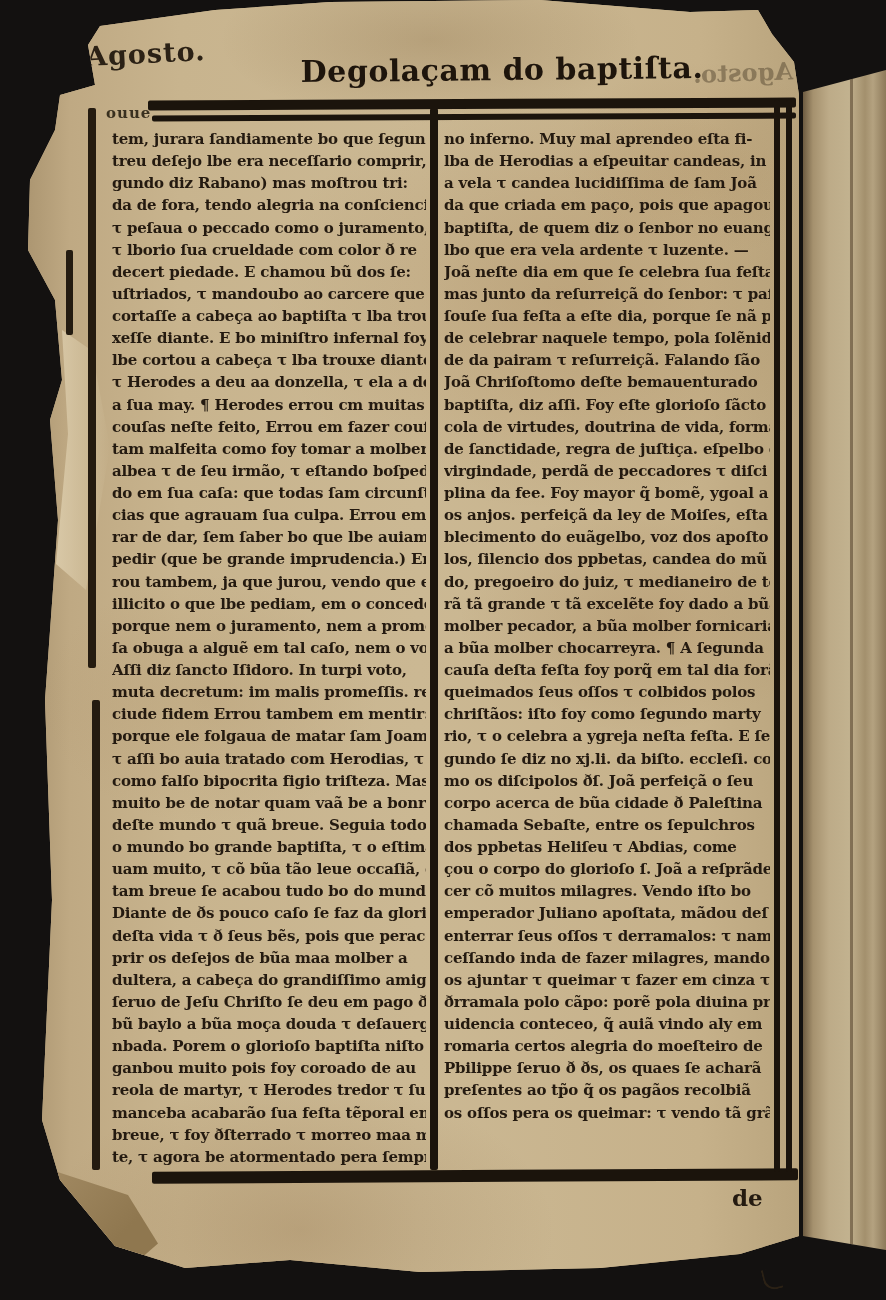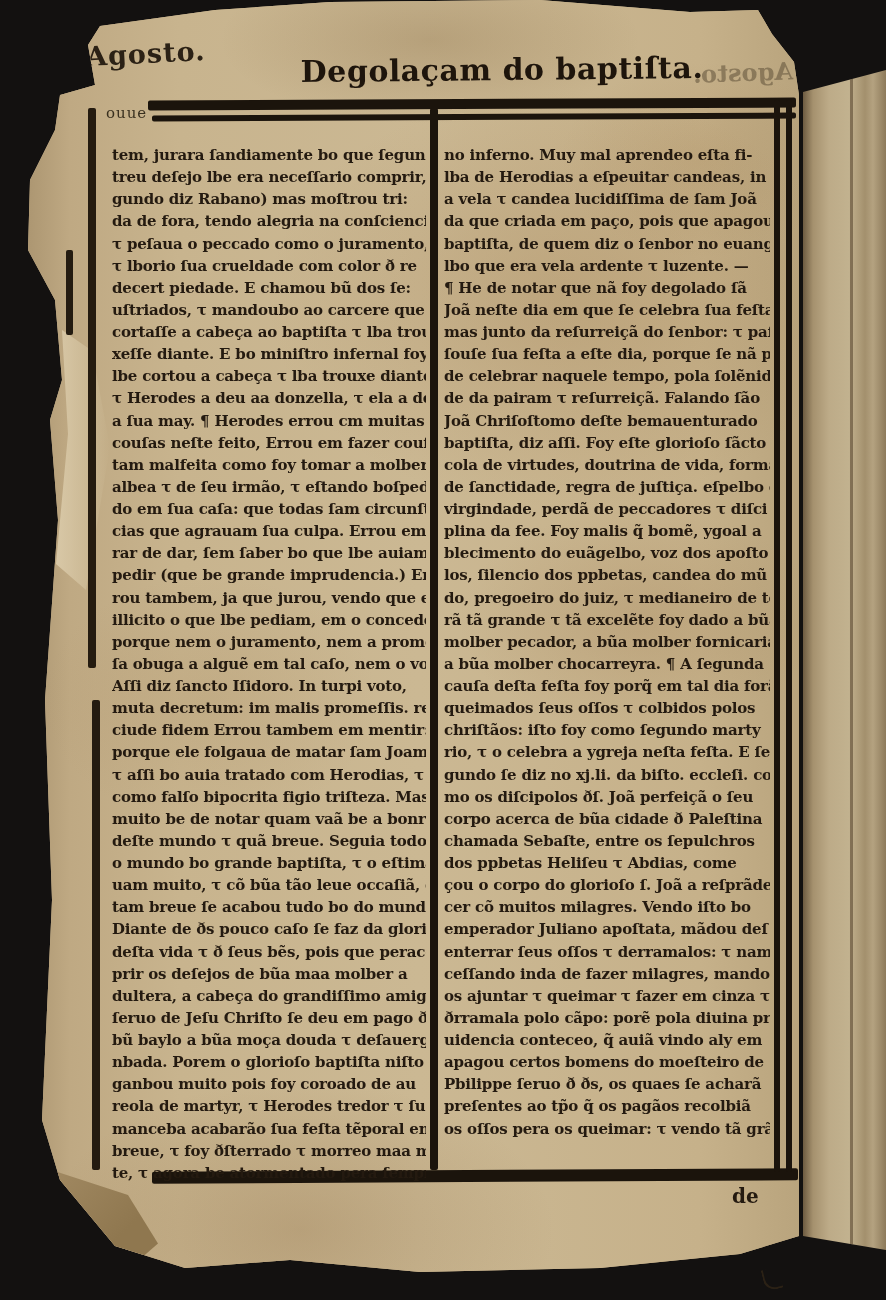--- a/index.html
+++ b/index.html
@@ -64,52 +64,51 @@
     text-align:center;letter-spacing:.5px;
     transform:rotate(-.6deg);
   }
   .running-mirrored{
     position:absolute;left:688px;top:58px;width:110px;
     font-size:24px;font-weight:700;color:rgba(94,80,56,.55);
     transform:scaleX(-1) rotate(2deg);text-align:center;
   }
   .frag-ouue{
     position:absolute;left:106px;top:104px;
-    font-size:15px;font-weight:400;color:#39301f;
+    font-size:15px;font-weight:700;color:#39301f;
     letter-spacing:1px;
   }
   
   .rule{position:absolute;background:#1b140c;border-radius:2px;}
   .rule.soft{background:#241b10;}
   .hr-top-1{left:148px;top:99px;width:648px;height:10px;transform:rotate(-.25deg);}
   .hr-top-2{left:152px;top:114px;width:644px;height:6px;transform:rotate(-.25deg);}
   .hr-bottom{left:152px;top:1170px;width:646px;height:12px;transform:rotate(-.3deg);}
   .vr-left-a{left:88px;top:108px;width:8px;height:560px;}
   .vr-left-b{left:66px;top:250px;width:7px;height:85px;}
   .vr-left-c{left:92px;top:700px;width:8px;height:470px;}
   .vr-center{left:430px;top:108px;width:8px;height:1062px;}
   .vr-right-1{left:774px;top:100px;width:6px;height:1072px;}
   .vr-right-2{left:786px;top:100px;width:6px;height:1072px;}
   
   .col{
     position:absolute;top:128px;height:1041px;
     color:#241a10;font-weight:700;font-size:15px;
     letter-spacing:-.2px;
-    margin-top:16px;
   }
   .col-left{left:112px;width:314px;}
   .col-right{left:444px;width:326px;}
   .tline{
     height:22.13px;line-height:22.4px;overflow:hidden;white-space:nowrap;
     text-align:justify;text-align-last:justify;
   }
   .tline::after{content:"";display:inline-block;width:100%;}
   .catchword{
     position:absolute;left:732px;top:1184px;
-    font-size:20px;font-weight:700;color:#241a10;
+    font-size:23px;font-weight:700;color:#241a10;
   }
   .ink-mark{
     position:absolute;left:763px;top:1268px;width:16px;height:20px;
     border:2px solid rgba(60,45,25,.6);border-top:none;border-right:none;
     border-radius:0 0 0 12px;transform:rotate(-14deg);
   }
 </style>
 </head>
 <body>
 
@@ -185,32 +184,32 @@
         <div class="tline">te, τ agora be atormentado pera ſempre</div>
       </div>
 
     <div class="col col-right">
         <div class="tline">no inferno. Muy mal aprendeo eſta fi-</div>
         <div class="tline">lba de Herodias a eſpeuitar candeas, in</div>
         <div class="tline">a vela τ candea lucidiſſima de ſam Joã</div>
         <div class="tline">da que criada em paço, pois que apagou</div>
         <div class="tline">baptiſta, de quem diz o ſenbor no euange</div>
         <div class="tline">lbo que era vela ardente τ luzente. —</div>
-        <div class="tline">¶ He de notar que nã foy degolado ſã</div>
         <div class="tline">Joã neſte dia em que ſe celebra ſua feſta,</div>
         <div class="tline">mas junto da reſurreiçã do ſenbor: τ paſ</div>
         <div class="tline">ſouſe ſua feſta a eſte dia, porque ſe nã po</div>
         <div class="tline">de celebrar naquele tempo, pola ſolẽnida</div>
         <div class="tline">de da pairam τ reſurreiçã. Falando ſão</div>
         <div class="tline">Joã Chriſoſtomo deſte bemauenturado</div>
         <div class="tline">baptiſta, diz aſſi. Foy eſte glorioſo ſãcto eſ</div>
         <div class="tline">cola de virtudes, doutrina de vida, forma</div>
         <div class="tline">de ſanctidade, regra de juſtiça. eſpelbo ð</div>
         <div class="tline">virgindade, perdã de peccadores τ diſci</div>
-        <div class="tline">plina da fee. Foy malis q̃ bomẽ, ygoal a</div>
+        <div class="tline">plina da fee. Foy mayor q̃ bomẽ, ygoal a</div>
+        <div class="tline">os anjos. perfeiçã da ley de Moiſes, eſta</div>
         <div class="tline">blecimento do euãgelbo, voz dos apoſto</div>
         <div class="tline">los, ſilencio dos ppbetas, candea do mũ</div>
         <div class="tline">do, pregoeiro do juiz, τ medianeiro de to</div>
         <div class="tline">rã tã grande τ tã excelẽte foy dado a bũa</div>
         <div class="tline">molber pecador, a bũa molber fornicaria,</div>
         <div class="tline">a bũa molber chocarreyra. ¶ A ſegunda</div>
         <div class="tline">cauſa deſta feſta foy porq̃ em tal dia forã</div>
         <div class="tline">queimados ſeus oſſos τ colbidos polos</div>
         <div class="tline">chriſtãos: iſto foy como ſegundo marty</div>
         <div class="tline">rio, τ o celebra a ygreja neſta feſta. E ſe</div>
@@ -220,21 +219,21 @@
         <div class="tline">chamada Sebaſte, entre os ſepulchros</div>
         <div class="tline">dos ppbetas Heliſeu τ Abdias, come</div>
         <div class="tline">çou o corpo do glorioſo ſ. Joã a reſprãde</div>
         <div class="tline">cer cõ muitos milagres. Vendo iſto bo</div>
         <div class="tline">emperador Juliano apoſtata, mãdou deſ</div>
         <div class="tline">enterrar ſeus oſſos τ derramalos: τ nam</div>
         <div class="tline">ceſſando inda de fazer milagres, mandou</div>
         <div class="tline">os ajuntar τ queimar τ fazer em cinza τ</div>
         <div class="tline">ðrramala polo cãpo: porẽ pola diuina pro</div>
         <div class="tline">uidencia conteceo, q̃ auiã vindo aly em</div>
-        <div class="tline">apagou certos bomens do moeſteiro de</div>
+        <div class="tline">romaria certos alegria do moeſteiro de</div>
         <div class="tline">Pbilippe ſeruo ð ðs, os quaes ſe acharã</div>
         <div class="tline">preſentes ao tp̃o q̃ os pagãos recolbiã</div>
         <div class="tline">os oſſos pera os queimar: τ vendo tã grã</div>
       </div>
 
     <div class="catchword">de</div>
   </div>
 
   <div class="next-page">
     <div class="crease"></div>

